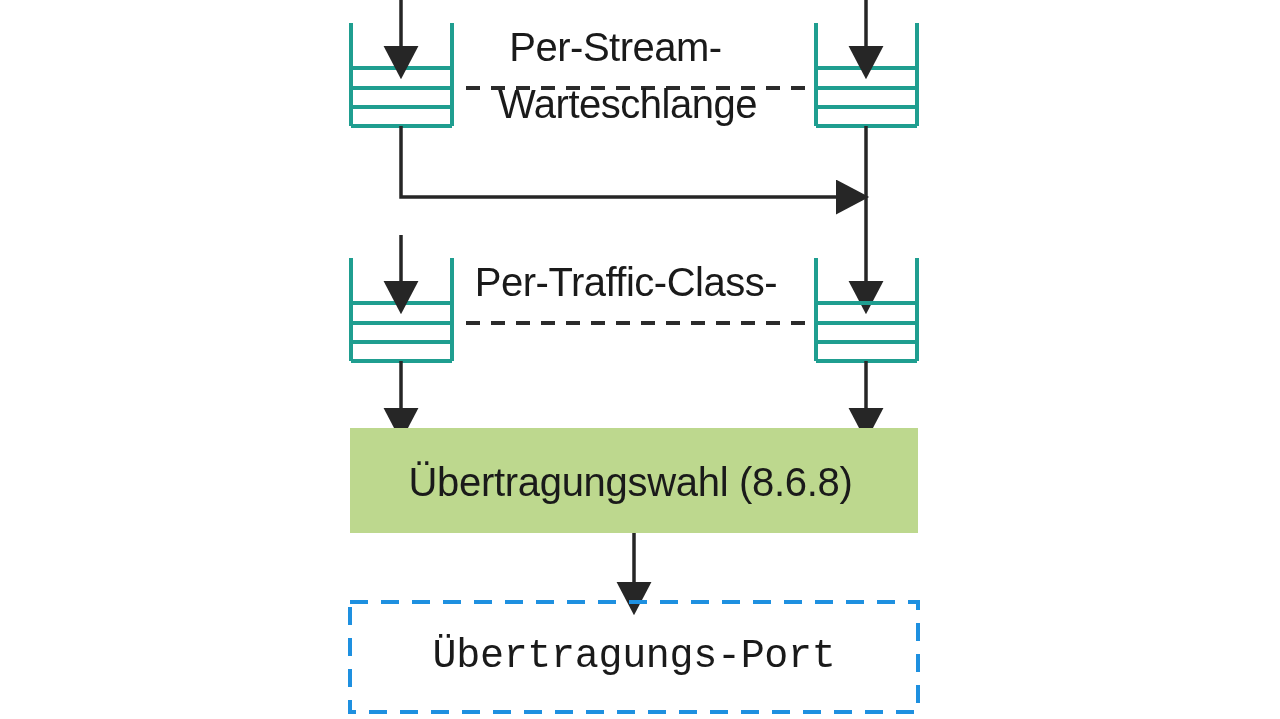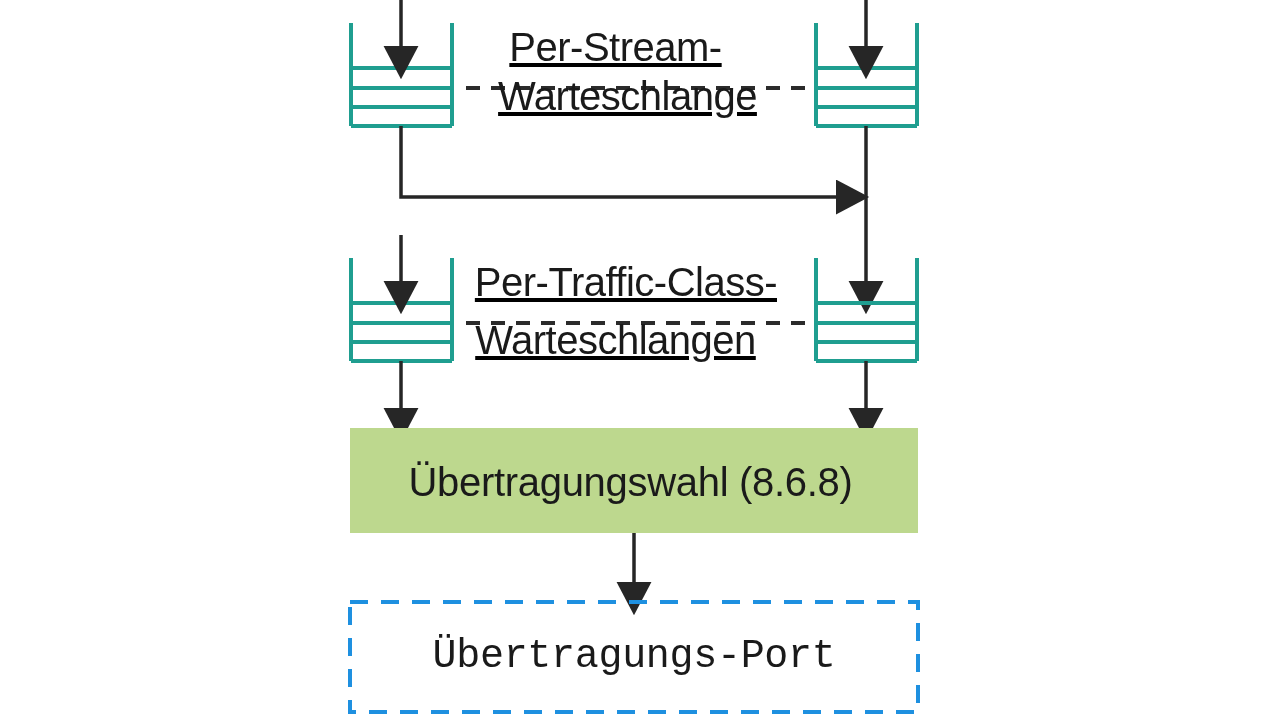--- a/index.html
+++ b/index.html
@@ -43,21 +43,20 @@
   }
   .box-label {
     font-size: 40px;
     text-align: center;
     letter-spacing: -0.3px;
   }
   .caption-block {
     position: absolute;
     text-align: center;
     width: 323px;
-    text-decoration: underline;
   }
 </style>
 </head>
 <body>
 
 <div id="diagram-root">
 
   <svg class="diagram-canvas" viewBox="0 0 1280 719">
     <defs>
       <marker id="arrowhead" markerWidth="14" markerHeight="14" refX="4.6" refY="5" orient="auto" markerUnits="strokeWidth">
@@ -122,25 +121,24 @@
 
     <rect x="350" y="428" width="568" height="105" fill="#bdd88e"></rect>
 
     <line x1="634" y1="533" x2="634" y2="598" stroke="#262626" stroke-width="3.5" marker-end="url(#arrowhead)"></line>
 
     <rect x="350" y="602" width="568" height="110" fill="none" stroke="#1e90e0" stroke-width="4" stroke-dasharray="18 13"></rect>
   </svg>
 
   <div class="caption-block" style="left:454px; top:27px;">
     <div class="label caption-line" style="position:relative; left:0; top:0;">Per-Stream-</div>
-    <div class="label caption-line" style="position:relative; left:0; top:9px;padding-left:24px;">Warteschlange</div>
+    <div class="label caption-line" style="position:relative; left:0; top:17px;padding-left:24px;">Warteschlange</div>
   </div>
 
   <div class="caption-block" style="left:454px; top:262px;">
     <div class="label caption-line" style="position:relative; left:0; top:0;text-align:right;">Per-Traffic-Class-</div>
-    <div class="label caption-line" style="position:relative; left:0; top:18px;">Warteschlangen</div>
   </div>
 
   <div class="label box-label" style="left:350px; top:462px; width:561px;">Übertragungswahl (8.6.8)</div>
 
   <div class="label box-label" style="left:350px; top:637px; width:568px;font-family:Liberation Mono, monospace;">Übertragungs-Port</div>
 
 </div>
 
 </body></html>

